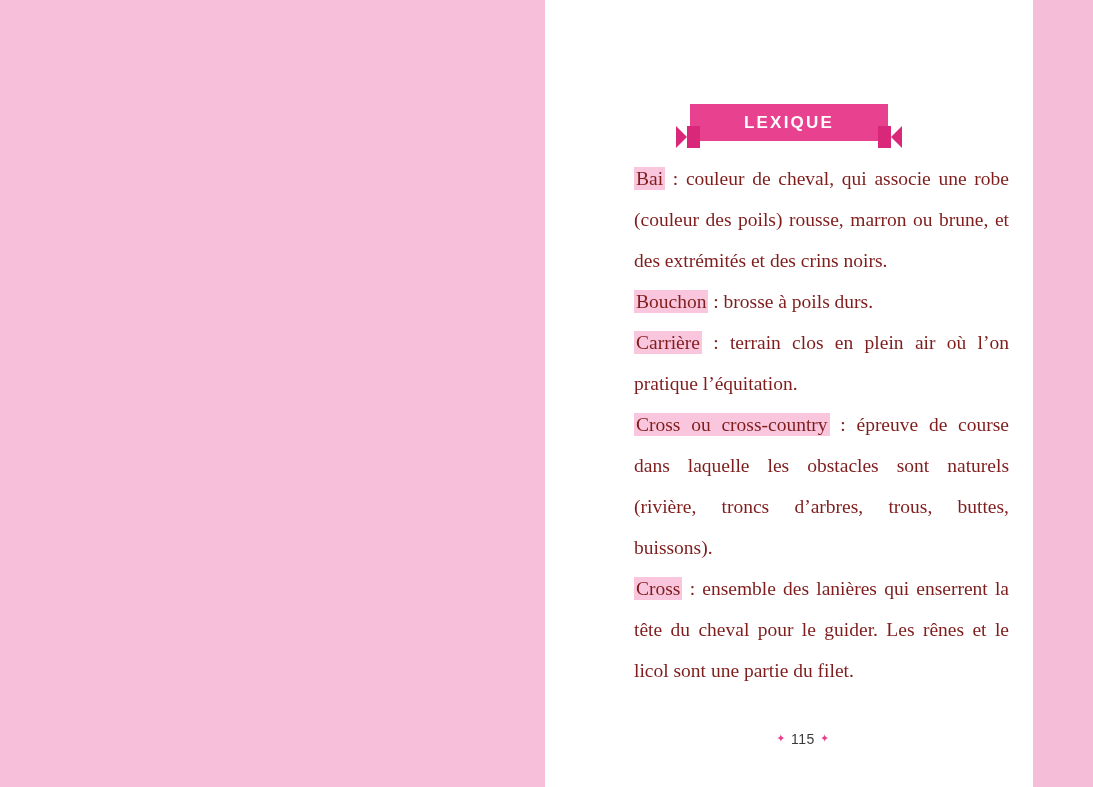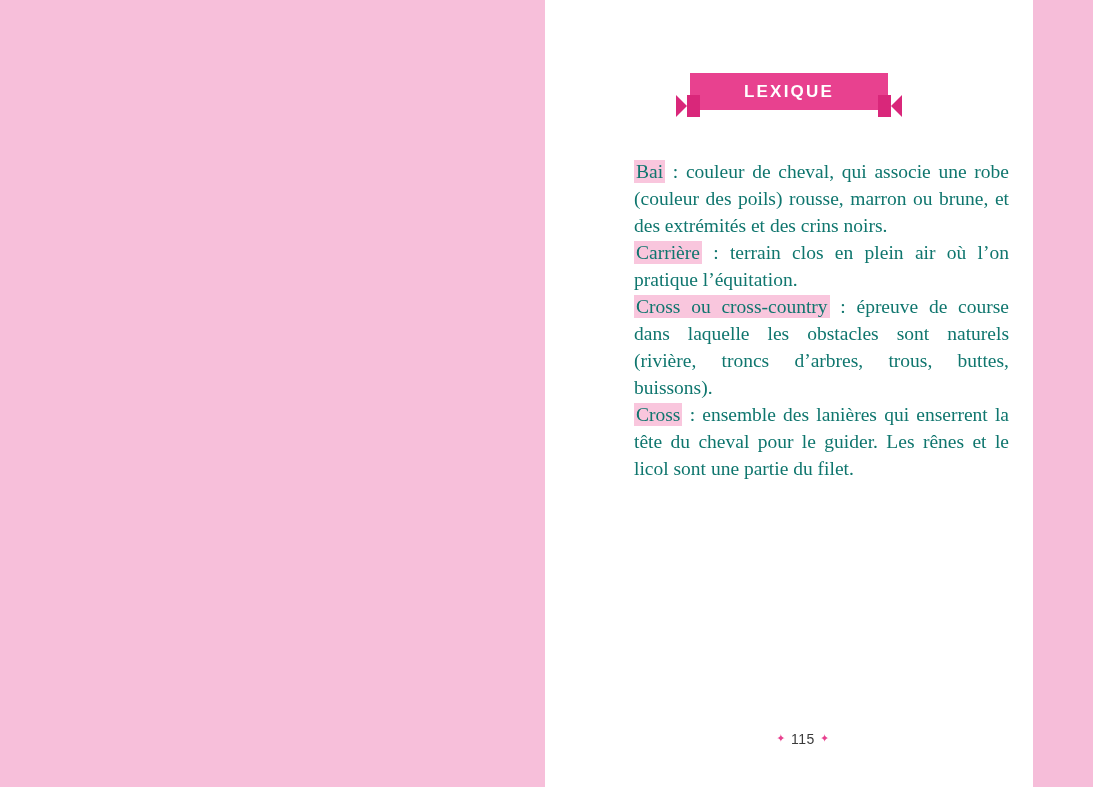--- a/index.html
+++ b/index.html
@@ -34,21 +34,21 @@
   }
   .page-edge {
     flex: 1 1 auto;
     background: #f6bdd9;
     height: 787px;
   }
 
   
   .ribbon-wrap {
     position: absolute;
-    top: 73px;
+    top: 104px;
     left: 0;
     width: 488px;
     display: flex;
     justify-content: center;
   }
   .ribbon {
     position: relative;
     width: 198px;
     height: 37px;
     background: #e8418f;
@@ -89,22 +89,22 @@
     border-right: 11px solid transparent;
   }
 
   
   .glossary {
     position: absolute;
     top: 158px;
     left: 89px;
     width: 375px;
     font-size: 19.5px;
-    line-height: 27px;
-    color: #0f766e;
+    line-height: 41px;
+    color: #7f1d1d;
     text-align: justify;
     text-align-last: left;
     hyphens: manual;
   }
   .entry {
     margin: 0;
     text-align: justify;
     text-align-last: left;
   }
   .term {
@@ -152,20 +152,23 @@
         <span class="ribbon-title">LEXIQUE</span>
       </div>
     </div>
 
     <div class="glossary">
 
       <p class="entry">
         <span class="term">Bai</span><span> : couleur de cheval, qui associe une robe (couleur des poils) rousse, marron ou brune, et des extrémités et des crins noirs.</span>
       </p>
 
+      <p class="entry">
+        <span class="term">Bouchon</span><span> : brosse à poils durs.</span>
+      </p>
 
       <p class="entry">
         <span class="term">Carrière</span><span> : terrain clos en plein air où l’on pratique l’équitation.</span>
       </p>
 
       <p class="entry">
         <span class="term">Cross ou cross-country</span><span> : épreuve de course dans laquelle les obstacles sont naturels (rivière, troncs d’arbres, trous, buttes, buissons).</span>
       </p>
 
 

